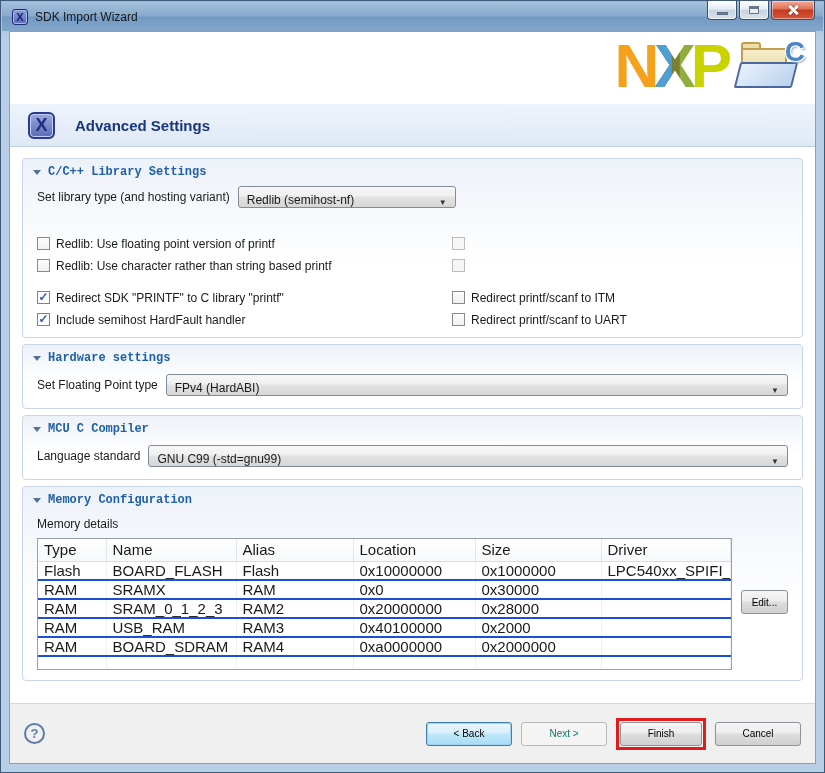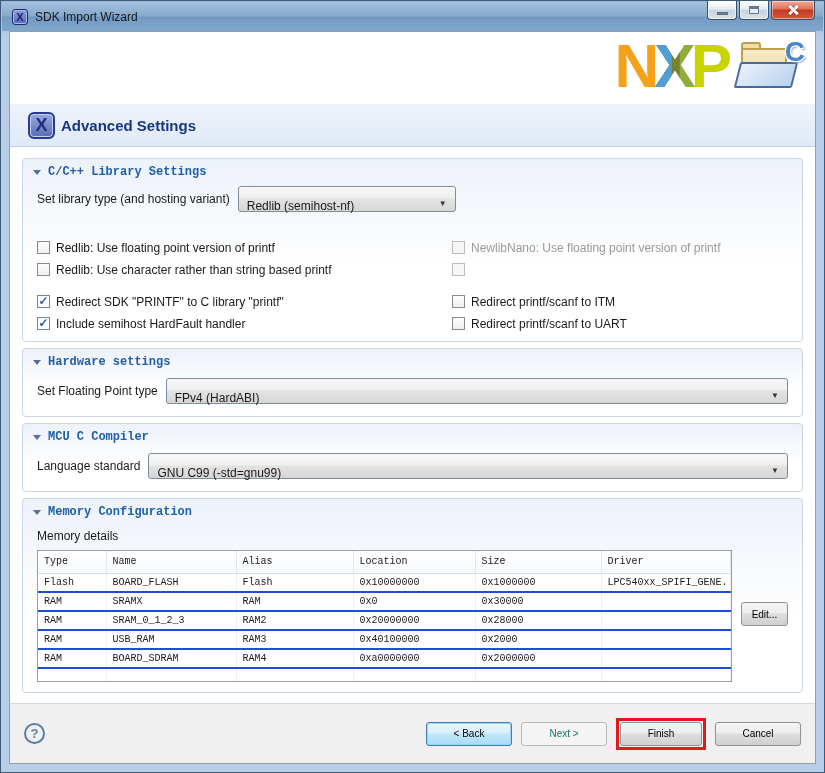--- a/index.html
+++ b/index.html
@@ -46,53 +46,53 @@
   .folder-front { position:absolute; left:2px; top:22px; width:58px; height:26px; background:linear-gradient(135deg,#e9f1fb,#b9d2ee); border:2px solid #49699c; border-radius:2px; transform:skewX(-14deg); }
   .folder-c { position:absolute; right:2px; top:-4px; font-size:28px; font-weight:bold; color:#4a86c8;
     text-shadow:-1px -1px 0 #fff,1px -1px 0 #fff,-1px 1px 0 #fff,1px 1px 0 #fff, 2px 2px 2px #9ab; }
 
   
   .title-band { height:43px; background:linear-gradient(#eef3fb,#dfe9f6); border-bottom:1px solid #c2d1e2;
     display:flex; align-items:center; padding-left:18px; }
   .adv-icon { width:27px; height:27px; border-radius:6px; border:2px solid #2a3a8e;
     background:linear-gradient(#9aaade,#5a6ab8); color:#1e2e7e; font-weight:bold; font-size:18px;
     display:flex; align-items:center; justify-content:center; box-shadow:inset 0 0 0 1px #c2cdf2; }
-  .band-title { margin-left:6px; font-size:15px; font-weight:bold; color:#17367d; }
+  .band-title { margin-left:20px; font-size:15px; font-weight:bold; color:#17367d; }
 
   
   .main { padding:11px 12px 0; background:#fff; }
   .section { border:1px solid #c9d6e5; border-radius:4px; background:linear-gradient(180deg,#edf2f9 0%,#fff 60%);
     margin-bottom:6px; padding-bottom:10px; }
   .section-header { display:flex; align-items:center; gap:7px; padding:6px 10px 5px;font-family:Liberation Mono, monospace; }
   .tri { width:0; height:0; border-left:4px solid transparent; border-right:4px solid transparent; border-top:5px solid #54719a; }
   .section-title { font-weight:bold; color:#2060a8; }
   .section-body { padding:2px 14px 0; }
 
   .type-row { display:flex; align-items:center; gap:8px; }
-  .combo { height:22px; display:flex; align-items:flex-start; padding:12px 8px; border:1px solid #7e8c9c; border-radius:3px;
+  .combo { height:22px; display:flex; align-items:flex-end; padding:0 8px; border:1px solid #7e8c9c; border-radius:3px;
     background:linear-gradient(#f8f8f8,#efefef 45%,#e3e3e3 50%,#d6d6d6); }
   .combo .arrow { margin-left:auto; font-size:8px; color:#333; padding-left:8px; }
   .combo.small { width:218px; }
   .combo.flex { flex:1; }
 
   .cb-grid { display:grid; grid-template-columns:415px 1fr; row-gap:7px; margin-top:28px; }
   .cb-row { display:flex; align-items:center; gap:6px; height:15px; }
   .cb-row.gap { margin-top:10px; }
   .cb-box { width:13px; height:13px; border:1px solid #8a8a8a; background:linear-gradient(#fdfdfd,#f0f0f0);
     font-size:12px; line-height:11px; color:#3158a8; text-align:center; font-weight:bold; }
   .cb-box.checked { border-color:#6a88a8; background:#fdfdfd; }
   .cb-row.disabled .cb-box { border-color:#bcbcbc; background:#f6f6f6; }
   .cb-row.disabled .cb-label { color:#9a9a9a; }
 
   .inline-body { padding:4px 14px 2px; display:flex; align-items:center; gap:8px; }
 
   .mem-label { margin:3px 0 7px; }
   .mem-row { display:flex; align-items:flex-start; }
   .table-wrap { width:707px; height:132px; border:1px solid #95a0ac; background:#fff; overflow:hidden; }
-  table { border-collapse:collapse; width:100%; table-layout:fixed; font-size:10px;font-family:Liberation Mono, monospace; }
+  table { border-collapse:collapse; width:100%; table-layout:fixed; font-size:15px; }
   th { text-align:left; font-weight:normal; height:22px; padding:0 6px;
     border-right:1px solid #e2e7ed; border-bottom:1px solid #d8dee6; background:linear-gradient(#fff,#f6f8fa); }
   td { height:19px; padding:0 6px; border-right:1px solid #edf0f4; border-bottom:2px solid #1d4ed8;
     white-space:nowrap; overflow:hidden; }
   col.c1{width:68px} col.c2{width:130px} col.c3{width:117px} col.c4{width:122px} col.c5{width:126px}
   tr.filler td { border-bottom:none; height:14px; }
 
   .btn { height:24px; min-width:86px; padding:0 10px; display:inline-flex; align-items:center; justify-content:center;
     background:linear-gradient(#f5f5f5,#ededed 45%,#dedede 50%,#d0d0d0); border:1px solid #8e9299; border-radius:3px; font-size:10px; }
   .btn.small { min-width:44px; margin-left:9px; margin-top:52px; }
@@ -163,21 +163,20 @@
               <span class="arrow">▼</span>
             </div>
           </div>
           <div class="cb-grid">
               <div class="cb-row">
                 <span class="cb-box"></span>
                 <span class="cb-label">Redlib: Use floating point version of printf</span>
               </div>
               <div class="cb-row disabled">
                 <span class="cb-box"></span>
-                <span class="cb-label">NewlibNano: Use floating point version of printf</span>
               </div>
               <div class="cb-row">
                 <span class="cb-box"></span>
                 <span class="cb-label">Redlib: Use character rather than string based printf</span>
               </div>
               <div class="cb-row disabled">
                 <span class="cb-box"></span>
               </div>
               <div class="cb-row gap">
                 <span class="cb-box checked">✓</span>

